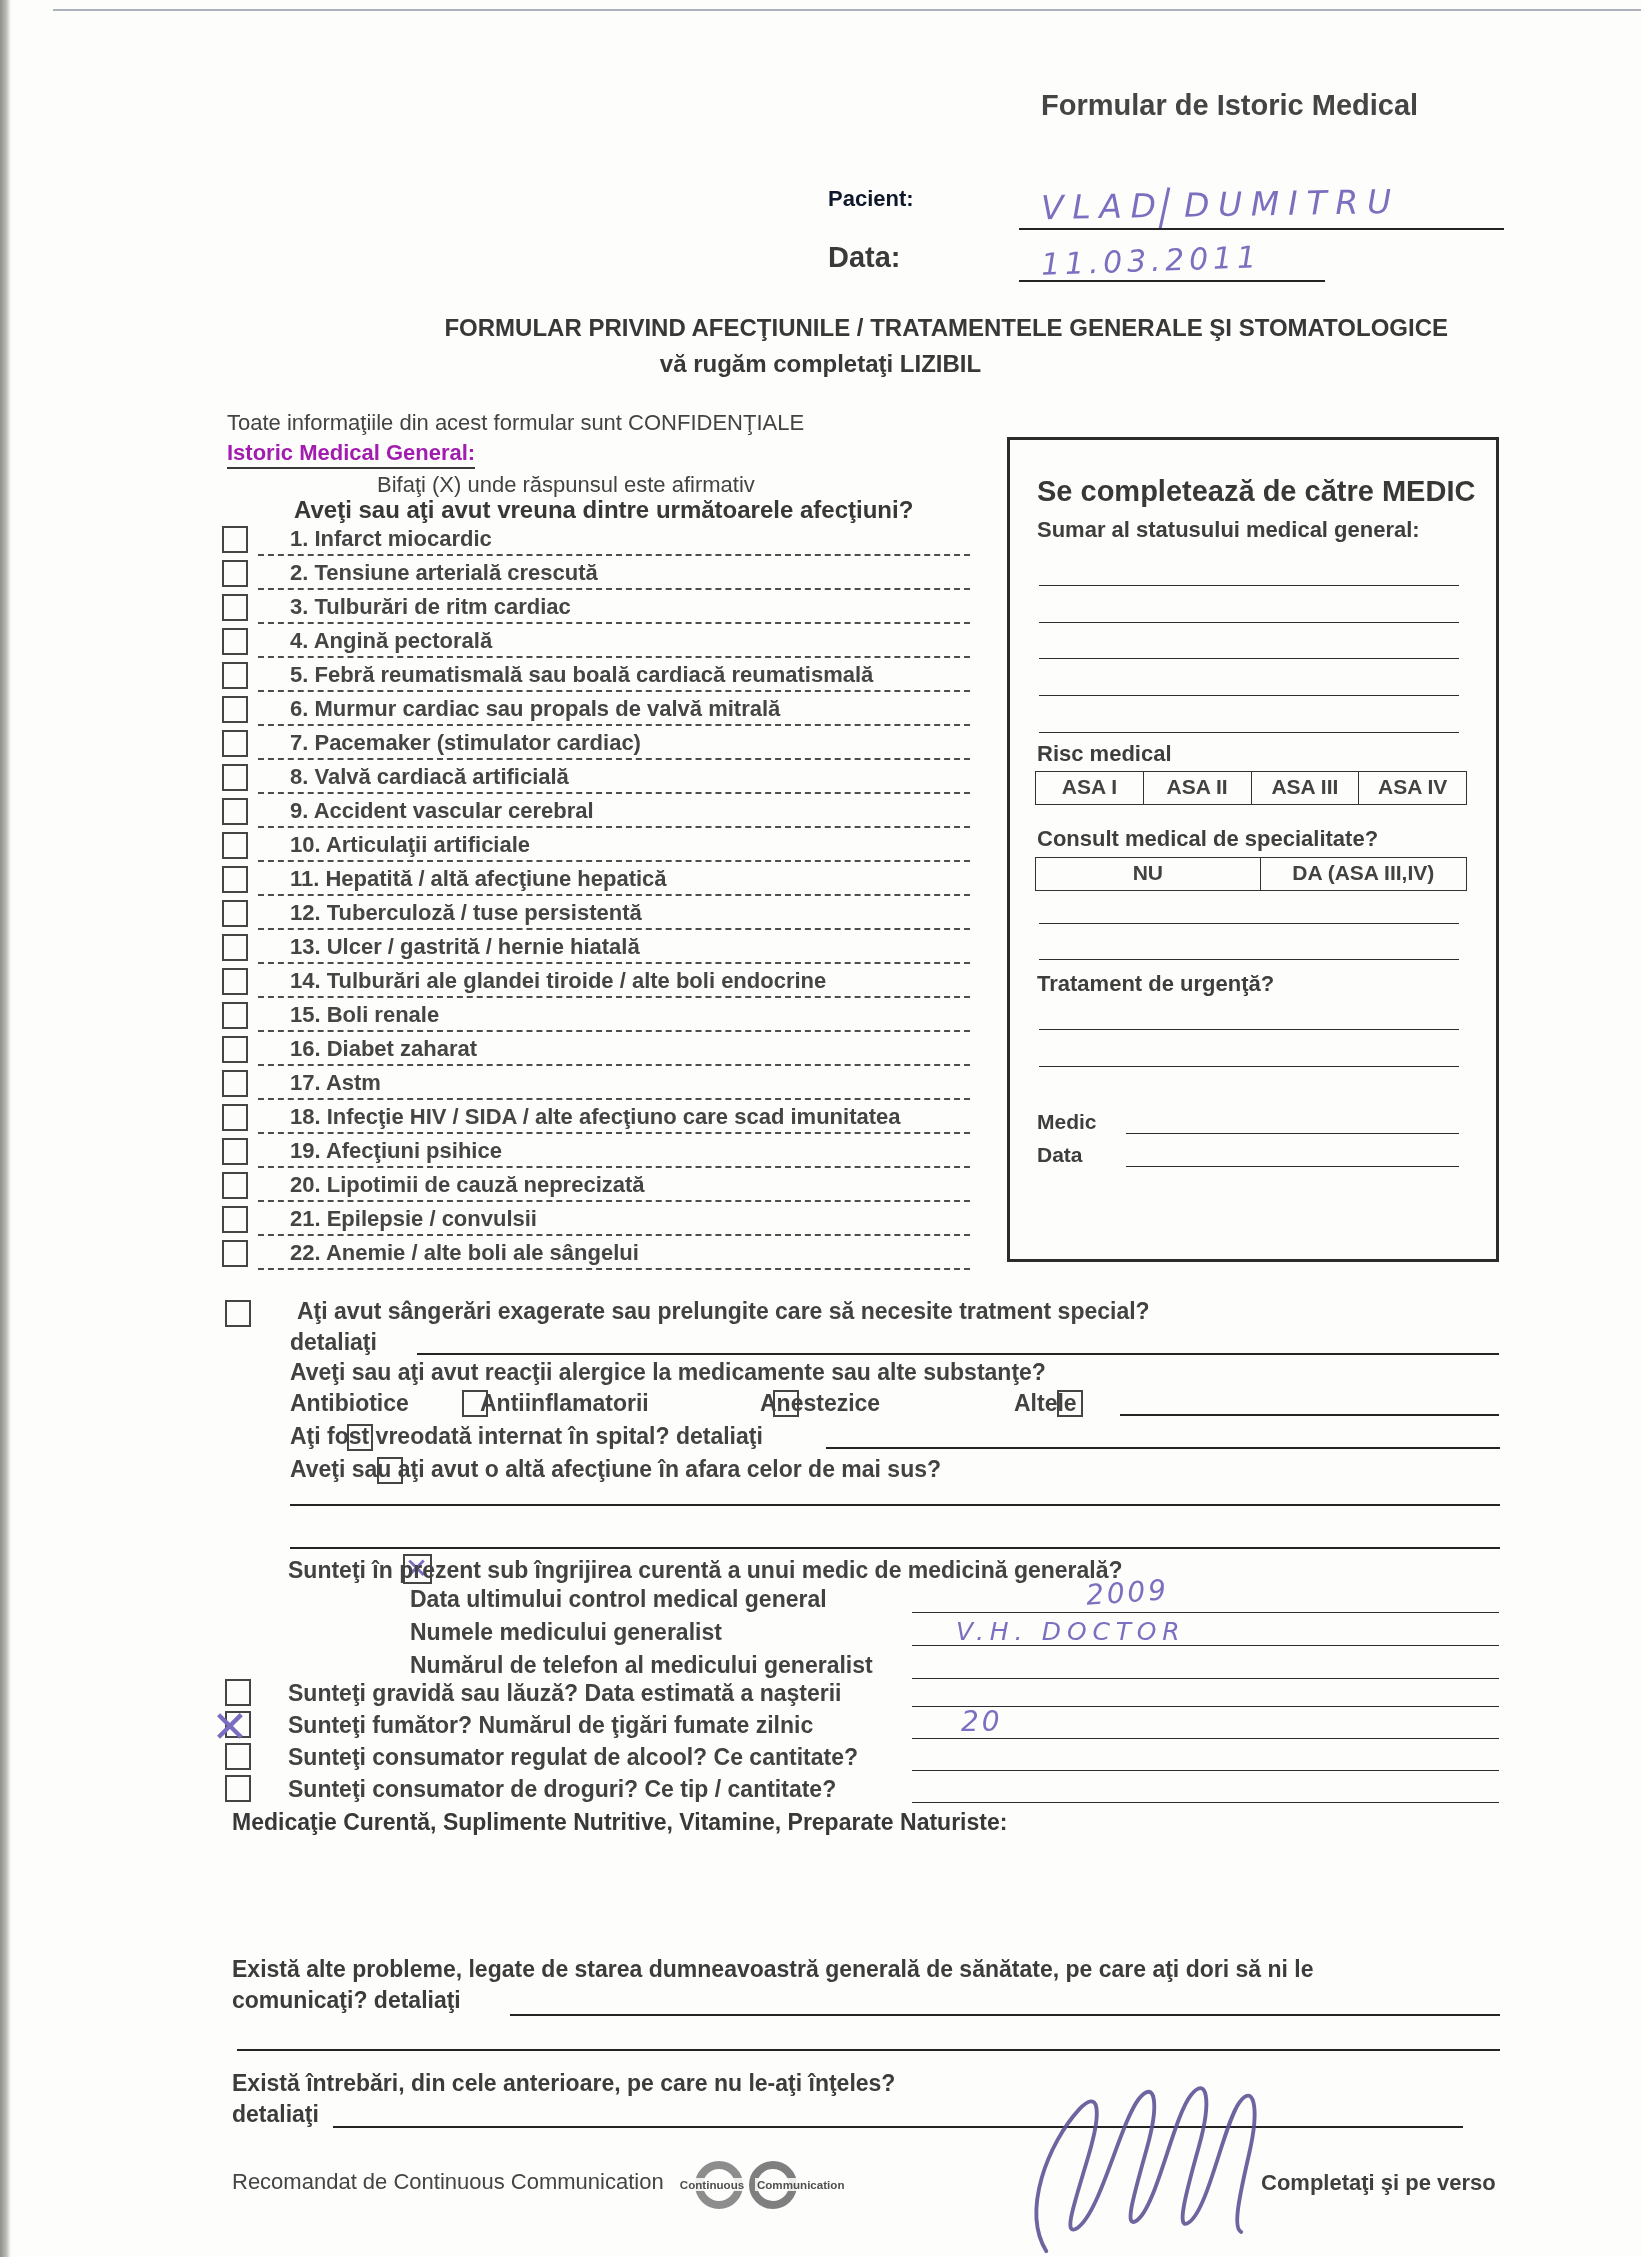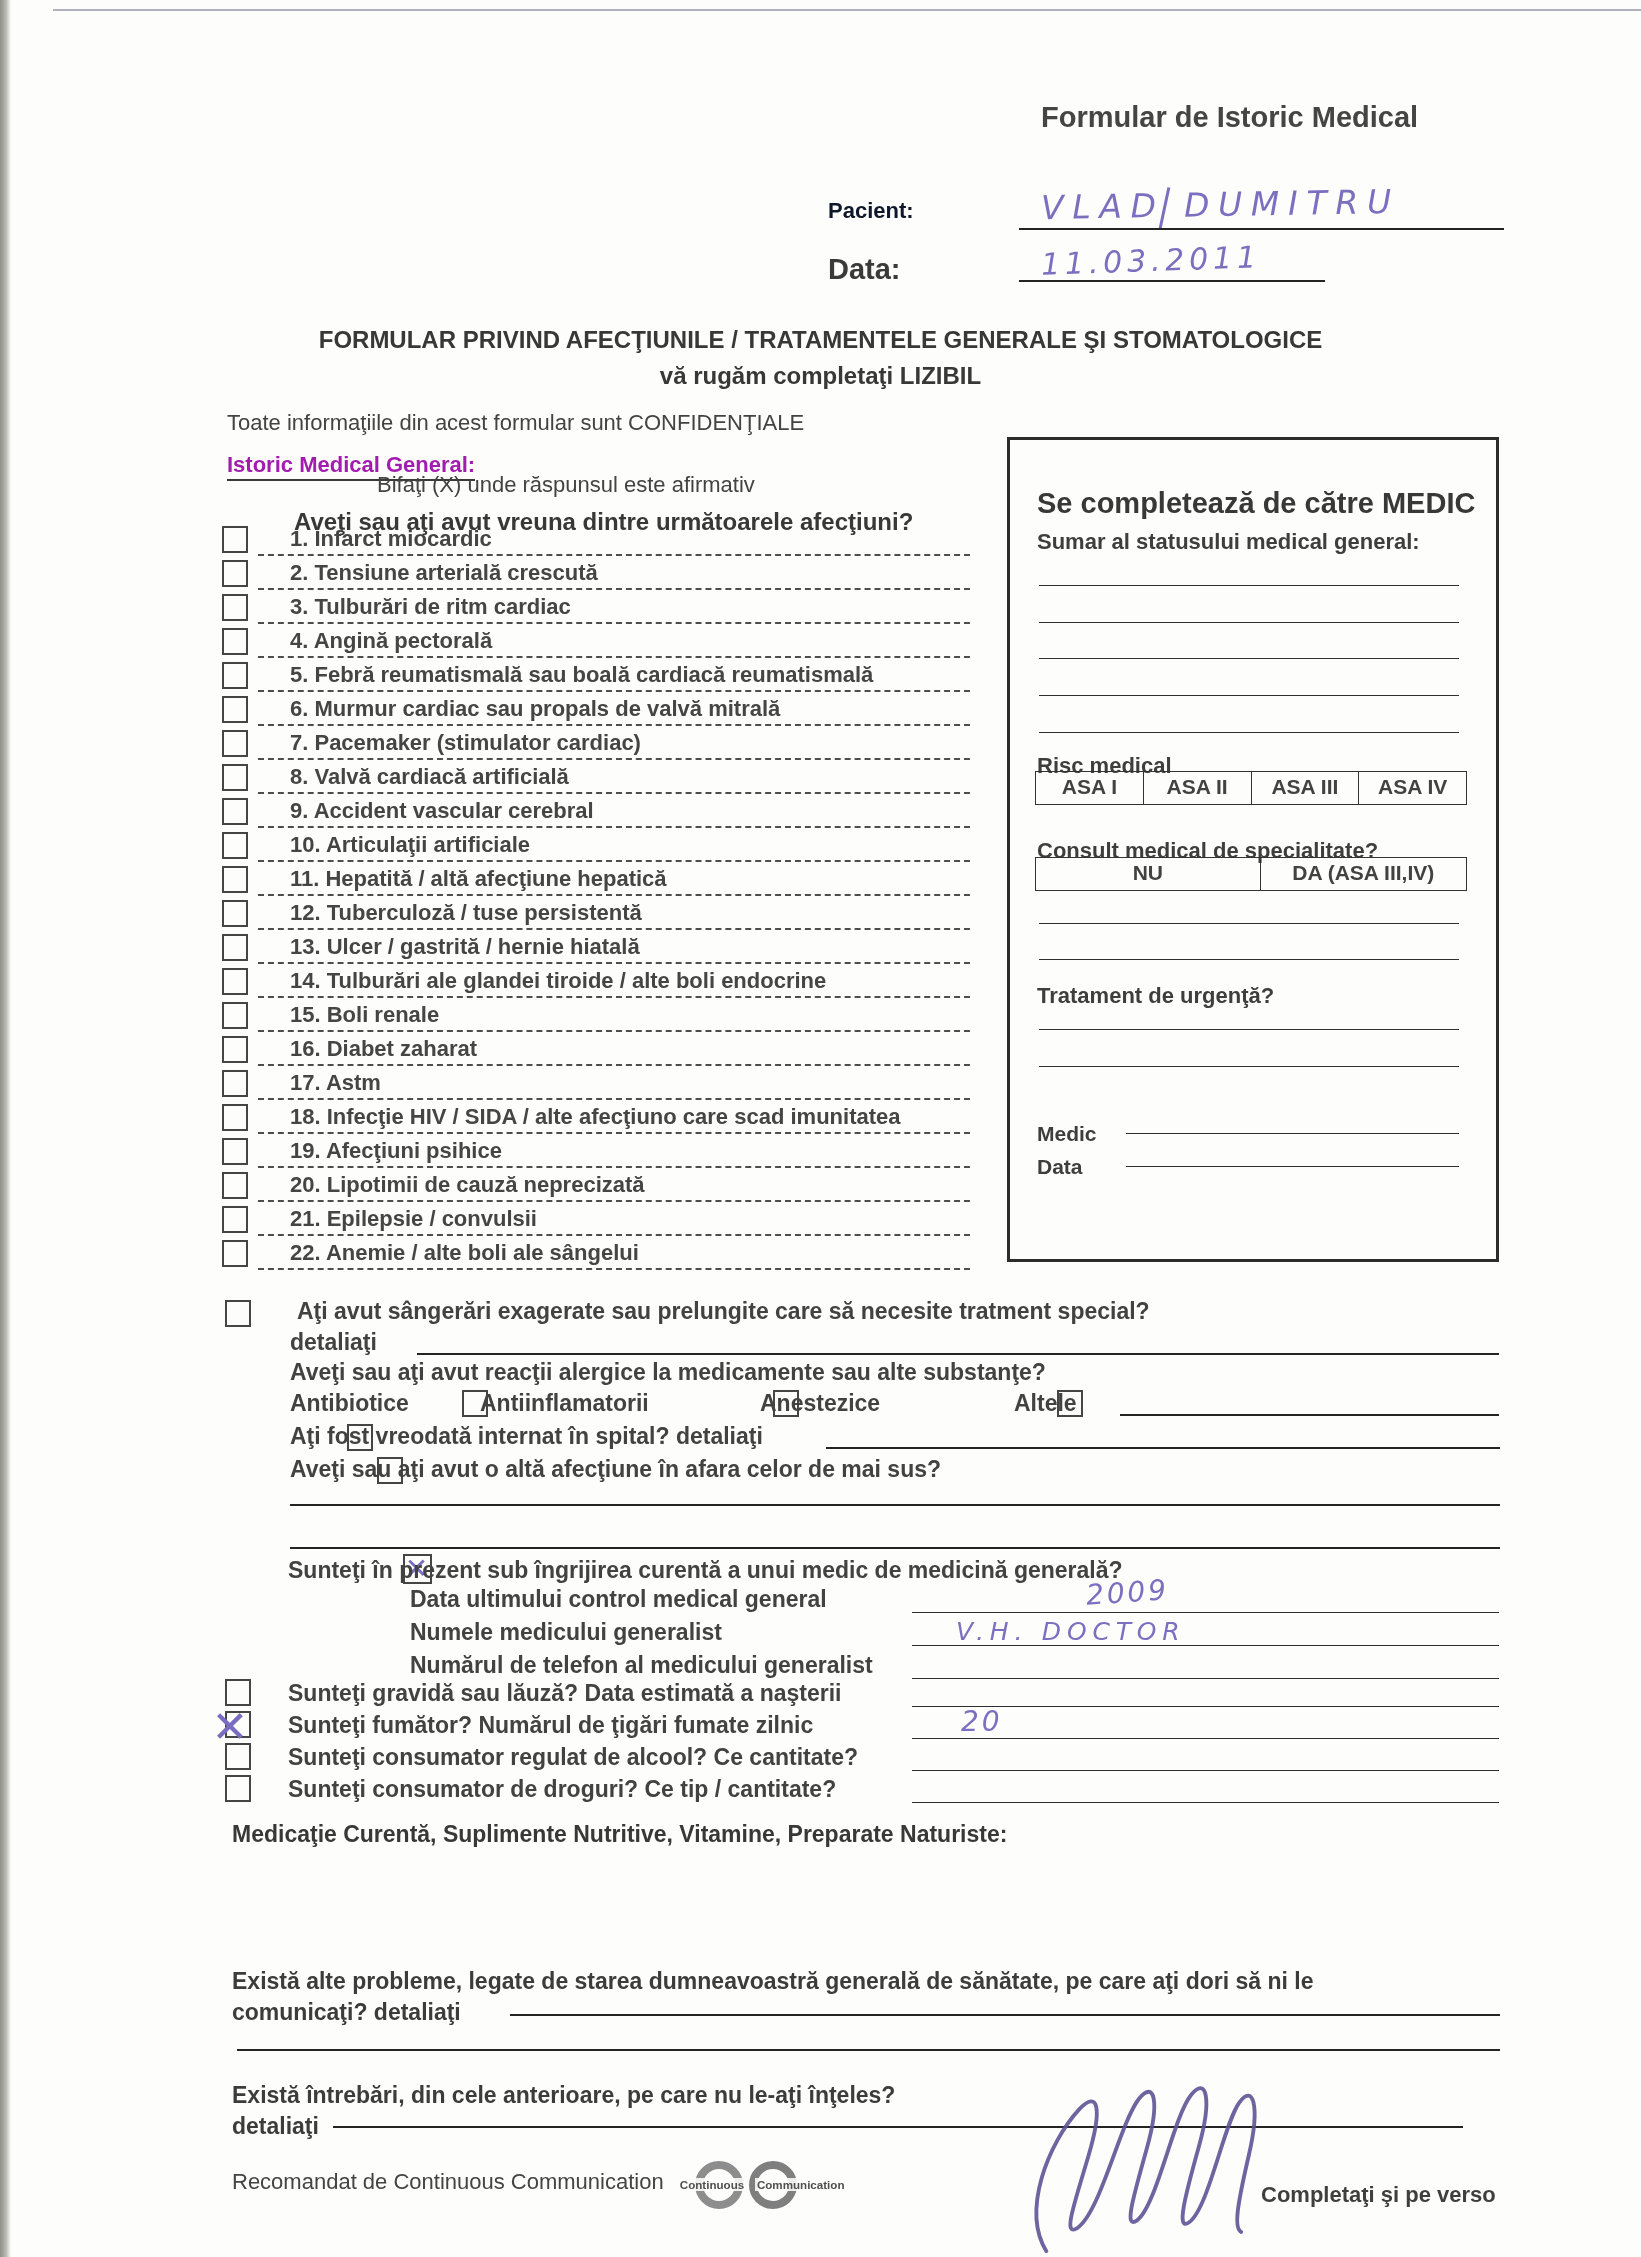--- a/index.html
+++ b/index.html
@@ -1,19 +1,19 @@
 <!DOCTYPE html>
 <html><head>
 <meta charset="utf-8">
 <style>
   html,body{margin:0;padding:0;background:#e8e8e6;}
   .page{position:relative;width:1641px;height:2257px;background:#fdfdfb;
         font-family:"Liberation Sans",sans-serif;color:#3d3d3d;overflow:hidden;margin:0 auto;}
   .abs{position:absolute;}
-  .b{font-weight:700;margin-top:12px;}
+  .b{font-weight:700;}
   .light{font-weight:400;}
   .t{font-weight:700;color:#424242;}
   
   .edge-left{left:0;top:0;width:10.6px;height:100%;
      background:linear-gradient(90deg,#8d8f88 0%,#b9bab4 55%,rgba(253,253,251,0) 100%);}
   .edge-top{left:53px;right:0;top:8.7px;height:1.9px;background:#aeb2bd;}
   
   .wline{border-bottom:2.9px solid #242424;height:0;}
   .wline2{border-bottom:1.9px solid #2e2e2e;height:0;}
   
@@ -87,21 +87,21 @@
   <div class="abs b nw" style="left:828px;top:186px;font-size:22px;color:#0f172a;">Pacient:</div>
   <div class="abs ink nw" style="left:1041px;top:185px;font-size:33px;letter-spacing:8.7px;transform:rotate(-1deg);">VLAD DUMITRU</div>
   <div class="abs" style="left:1163px;top:187px;width:2.9px;height:42px;background:#7c6fc0;transform:rotate(12deg);"></div>
   <div class="abs wline" style="left:1019px;top:228px;width:485px;"></div>
 
   <div class="abs b nw" style="left:828px;top:241px;font-size:29px;color:#3a3a3a;">Data:</div>
   <div class="abs ink nw" style="left:1041px;top:243px;font-size:30px;letter-spacing:4.8px;transform:rotate(-2deg);">11.03.2011</div>
   <div class="abs wline" style="left:1019px;top:280px;width:306px;"></div>
 
   
-  <div class="abs b nw" style="left:193px;top:314px;width:1255px;text-align:center;font-size:24px;color:#383838;">FORMULAR PRIVIND AFECŢIUNILE / TRATAMENTELE GENERALE ŞI STOMATOLOGICE</div>
+  <div class="abs b nw" style="left:193px;top:314px;width:1255px;text-align:right;font-size:24px;color:#383838;">FORMULAR PRIVIND AFECŢIUNILE / TRATAMENTELE GENERALE ŞI STOMATOLOGICE</div>
   <div class="abs b nw" style="left:193px;top:350px;width:1255px;text-align:center;font-size:24px;color:#383838;">vă rugăm completaţi LIZIBIL</div>
 
   
   <div class="abs light nw" style="left:227px;top:410px;font-size:22px;color:#434343;">Toate informaţiile din acest formular sunt CONFIDENŢIALE</div>
   <div class="abs b nw" style="left:227px;top:440px;font-size:22px;color:#a21caf;border-bottom:2.9px solid #3a3a3a;padding-bottom:1px;">Istoric Medical General:</div>
   <div class="abs light nw" style="left:377px;top:472px;font-size:22px;color:#434343;">Bifaţi (X) unde răspunsul este afirmativ</div>
   <div class="abs b nw" style="left:294px;top:496px;font-size:24px;color:#383838;">Aveţi sau aţi avut vreuna dintre următoarele afecţiuni?</div>
 
   
   <div class="abs cond-list">

